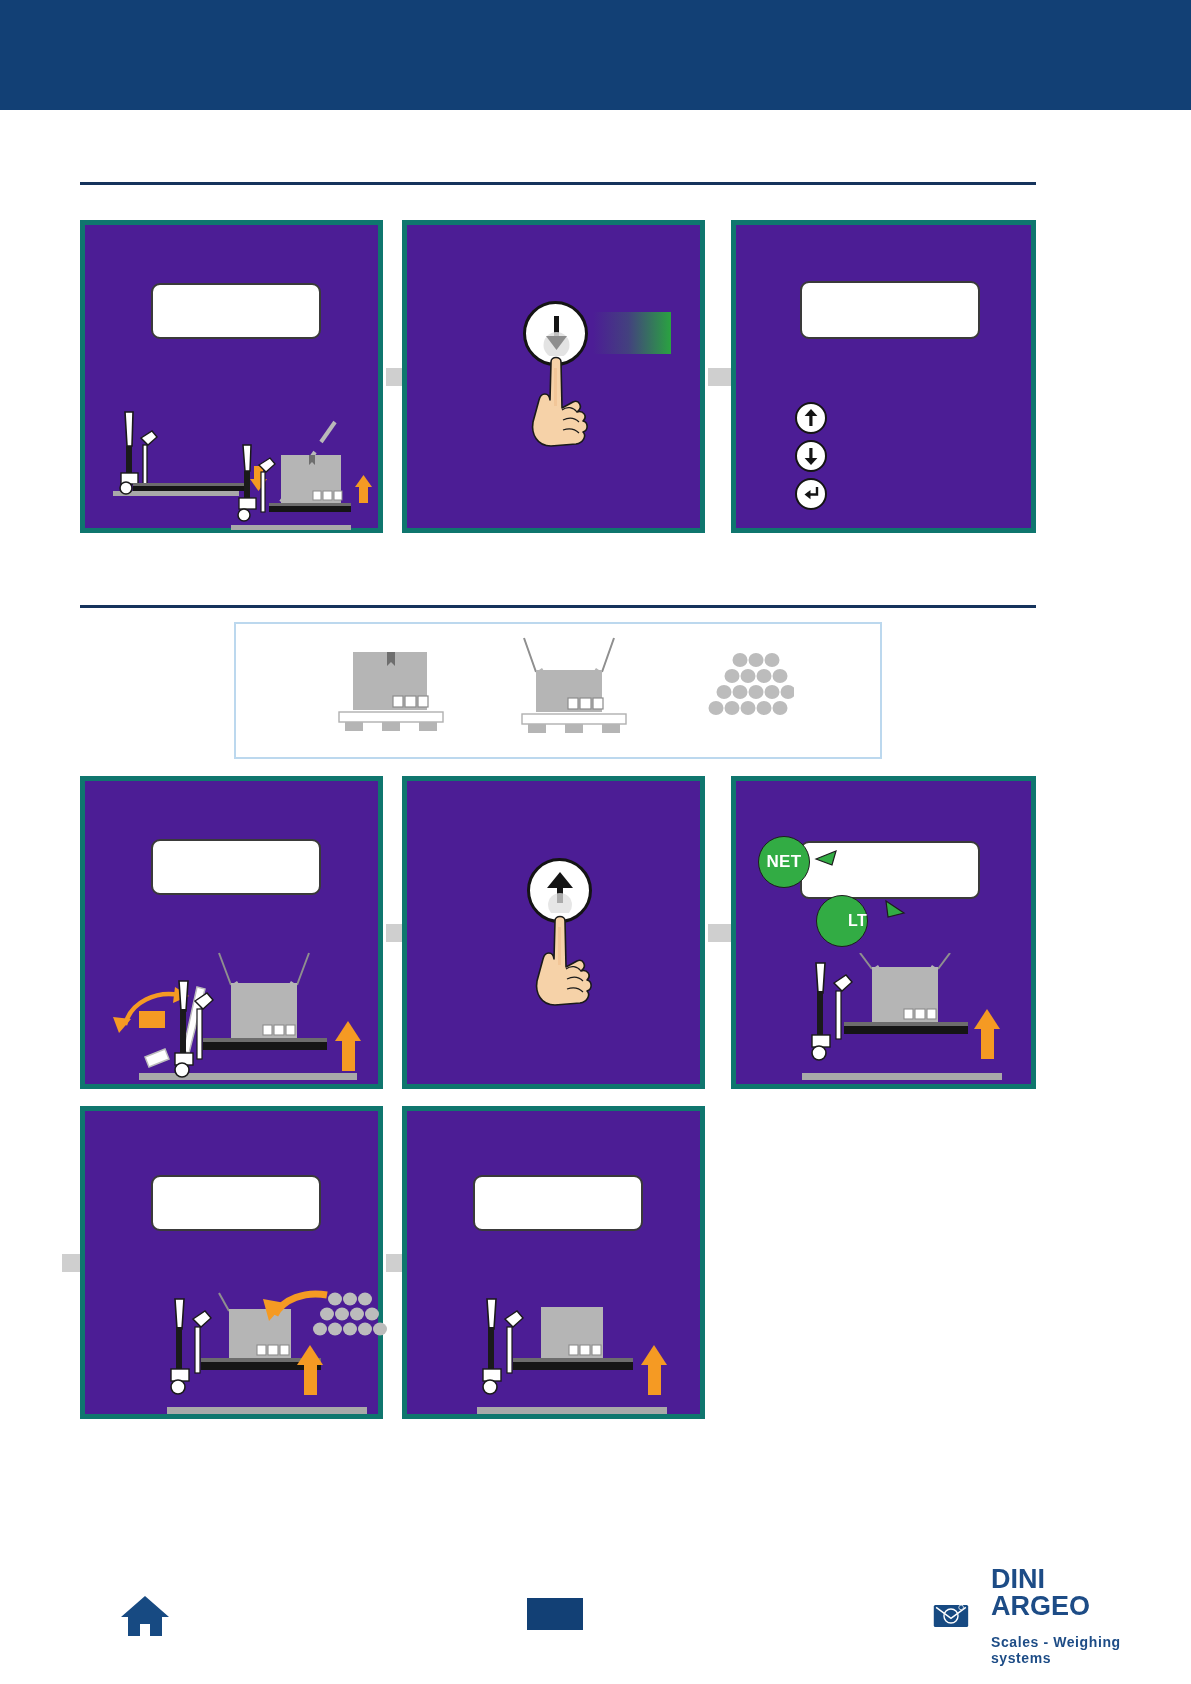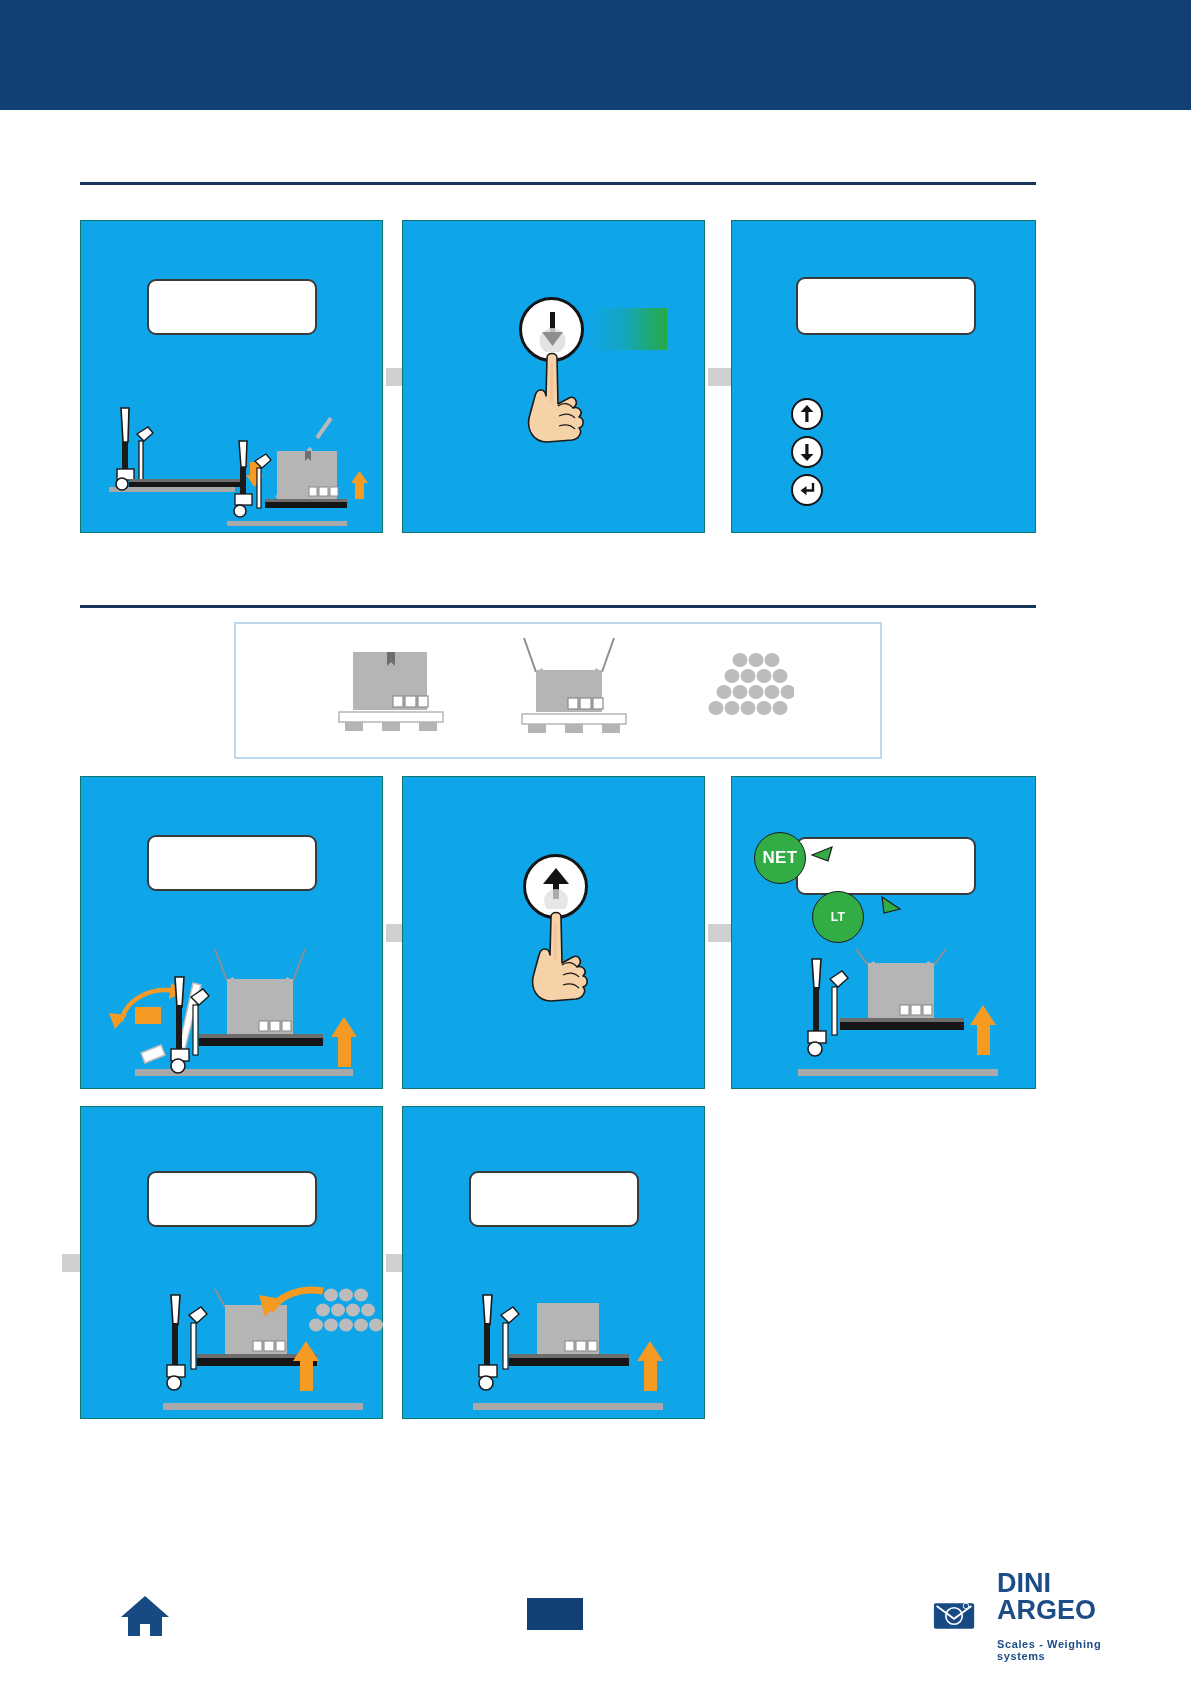--- a/index.html
+++ b/index.html
@@ -17,21 +17,21 @@
     background:#124075;
   }
 
   
   .hrule {
     position:absolute; height:3px; background:#16335c;
   }
 
   
   .panel {
-    position:absolute; border:1px solid #0f766e; background:#0ea5e9;
+    position:absolute; border:5px solid #0f766e; background:#4c1d95;
   }
 
   
   .display-box {
     position:absolute; border:2px solid #3a3a3a; border-radius:9px; background:#fff;
   }
 
   
   .flow-arrow { position:absolute; }
 
@@ -43,21 +43,21 @@
   .key-small { border-width:2px; }
 
   
   .badge {
     position:absolute; width:52px; height:52px; border-radius:50%;
     background:#32ac44; border:1.5px solid #1d1d1d;
     display:flex; align-items:center; justify-content:center;
     color:#fff; font-weight:bold; font-size:17px; letter-spacing:.3px;
     font-family:"Liberation Sans", sans-serif;
   }
-  .badge.small { font-size:12px; }
+  .badge.small { font-size:16px;justify-content:flex-end; }
 
   
   .select-frame {
     position:absolute; border:2px solid #bcd8ee; background:#fff;
   }
 
   
   .green-bar {
     position:absolute;
     background: linear-gradient(to right, rgba(40,170,60,0) 0%, rgba(40,170,60,0.25) 45%, rgba(40,170,60,0.95) 100%);
@@ -66,21 +66,21 @@
   
   .footer-home { position:absolute; }
   .page-num-box {
     position:absolute; background:#124075;
     display:flex; align-items:center; justify-content:center;
     color:#fff; font-size:13px; font-weight:bold;
   }
   .logo-wrap { position:absolute; display:flex; align-items:center;gap:16px; }
   .logo-text { color:#1d4c86; font-weight:bold; font-size:27px; letter-spacing:0px;
                font-family:"Liberation Sans", sans-serif; line-height:1; }
-  .logo-tag { color:#1d4c86; font-weight:bold; font-size:11px; letter-spacing:.6px;
+  .logo-tag { color:#1d4c86; font-weight:bold; font-size:14px; letter-spacing:.6px;
               font-family:"Liberation Sans", sans-serif; margin-top:14px; }
 </style>
 </head>
 <body>
 
 <div class="page">
 
   <div class="header-band">
     
   </div>

